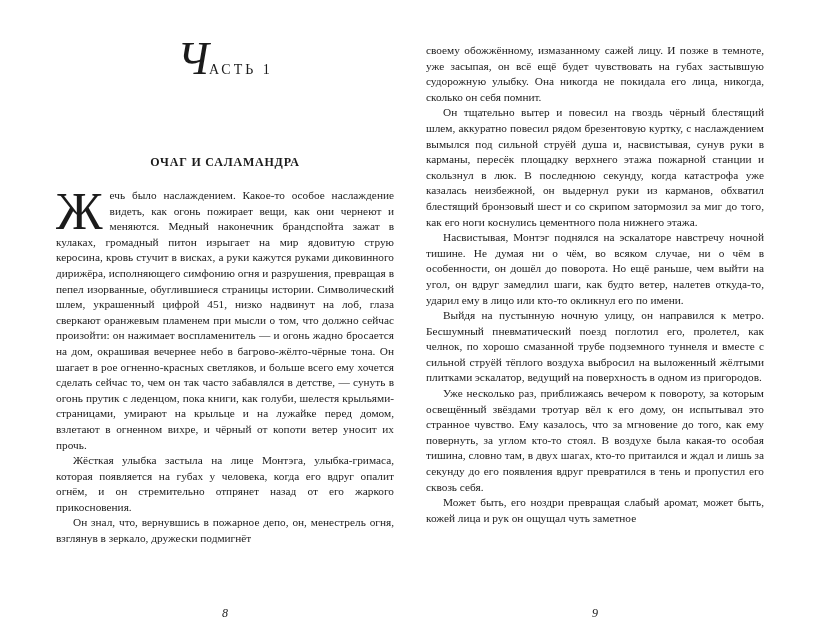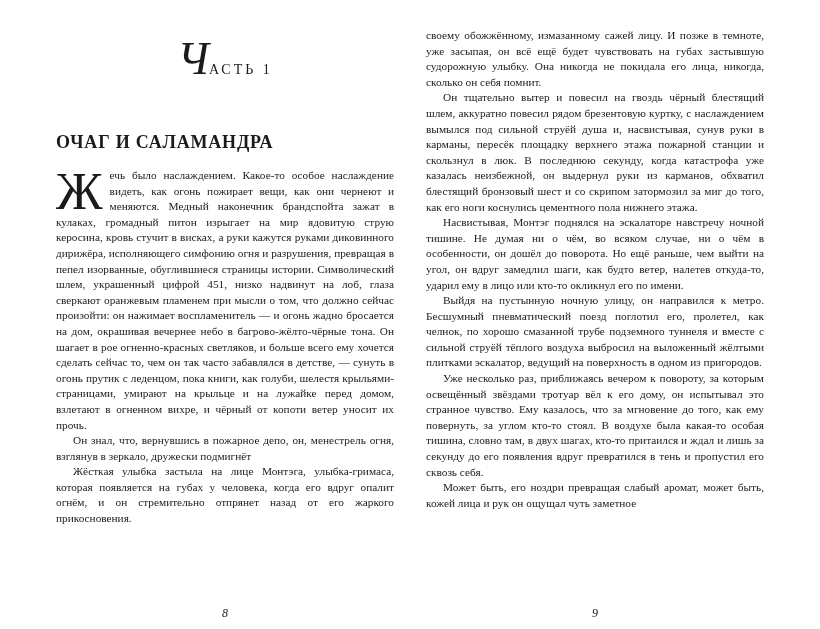--- a/index.html
+++ b/index.html
@@ -15,44 +15,44 @@
     width: 820px;
     height: 629px;
     background: #ffffff;
   }
   .page {
     position: relative;
     width: 410px;
     height: 629px;
   }
   .page.left  { padding: 28px 16px 0 56px; }
-  .page.right { padding: 28px 56px 0 16px; }
+  .page.right { padding: 43px 56px 0 16px; }
 
   .part-heading {
     margin-top: 8px;
     text-align: center;
     height: 52px;
     white-space: nowrap;
   }
   .part-initial {
     font-size: 46px;
     font-style: italic;
     line-height: 46px;
     vertical-align: baseline;
   }
   .part-rest {
     font-size: 14px;
     letter-spacing: 3px;
     vertical-align: baseline;
   }
 
   .chapter-title {
-    margin-top: 46px;
-    text-align: left;
-    font-size: 18px;
+    margin-top: 66px;
+    text-align: center;
+    font-size: 12px;
     font-weight: bold;
     letter-spacing: 0.8px;
     line-height: 16px;
   }
 
   .body-text {
     font-size: 11.3px;
     line-height: 15.6px;
     text-align: justify;
     -webkit-hyphens: auto;
@@ -90,22 +90,22 @@
     <div class="part-heading">
       <span class="part-initial">Ч</span><span class="part-rest">АСТЬ 1</span>
     </div>
 
     <h2 class="chapter-title">ОЧАГ И САЛАМАНДРА</h2>
 
     <div class="body-text">
       <p class="first-para">
         <span class="drop-cap">Ж</span><span>ечь было наслаждением. Какое-то особое наслаждение видеть, как огонь пожирает вещи, как они чернеют и меняются. Медный наконечник брандспойта зажат в кулаках, громадный питон изрыгает на мир ядовитую струю керосина, кровь стучит в висках, а руки кажутся руками диковинного дирижёра, исполняющего симфонию огня и разрушения, превращая в пепел изорванные, обуглившиеся страницы истории. Символический шлем, украшенный цифрой 451, низко надвинут на лоб, глаза сверкают оранжевым пламенем при мысли о том, что должно сейчас произойти: он нажимает воспламенитель — и огонь жадно бросается на дом, окрашивая вечернее небо в багрово-жёлто-чёрные тона. Он шагает в рое огненно-красных светляков, и больше всего ему хочется сделать сейчас то, чем он так часто забавлялся в детстве, — сунуть в огонь прутик с леденцом, пока книги, как голуби, шелестя крыльями-страницами, умирают на крыльце и на лужайке перед домом, взлетают в огненном вихре, и чёрный от копоти ветер уносит их прочь.</span>
       </p>
+      <p>Жёсткая улыбка застыла на лице Монтэга, улыбка-гримаса, которая появляется на губах у человека, когда его вдруг опалит огнём, и он стремительно отпрянет назад от его жаркого прикосновения.</p>
       <p>Он знал, что, вернувшись в пожарное депо, он, менестрель огня, взглянув в зеркало, дружески подмигнёт</p>
-      <p>Жёсткая улыбка застыла на лице Монтэга, улыбка-гримаса, которая появляется на губах у человека, когда его вдруг опалит огнём, и он стремительно отпрянет назад от его жаркого прикосновения.</p>
     </div>
 
     <div class="page-number">8</div>
   </div>
 
   <div class="page right">
     <div class="body-text">
       <p class="continuation">своему обожжённому, измазанному сажей лицу. И позже в темноте, уже засыпая, он всё ещё будет чувствовать на губах застывшую судорожную улыбку. Она никогда не покидала его лица, никогда, сколько он себя помнит.</p>
       <p>Он тщательно вытер и повесил на гвоздь чёрный блестящий шлем, аккуратно повесил рядом брезентовую куртку, с наслаждением вымылся под сильной струёй душа и, насвистывая, сунув руки в карманы, пересёк площадку верхнего этажа пожарной станции и скользнул в люк. В последнюю секунду, когда катастрофа уже казалась неизбежной, он выдернул руки из карманов, обхватил блестящий бронзовый шест и со скрипом затормозил за миг до того, как его ноги коснулись цементного пола нижнего этажа.</p>
       <p>Насвистывая, Монтэг поднялся на эскалаторе навстречу ночной тишине. Не думая ни о чём, во всяком случае, ни о чём в особенности, он дошёл до поворота. Но ещё раньше, чем выйти на угол, он вдруг замедлил шаги, как будто ветер, налетев откуда-то, ударил ему в лицо или кто-то окликнул его по имени.</p>

